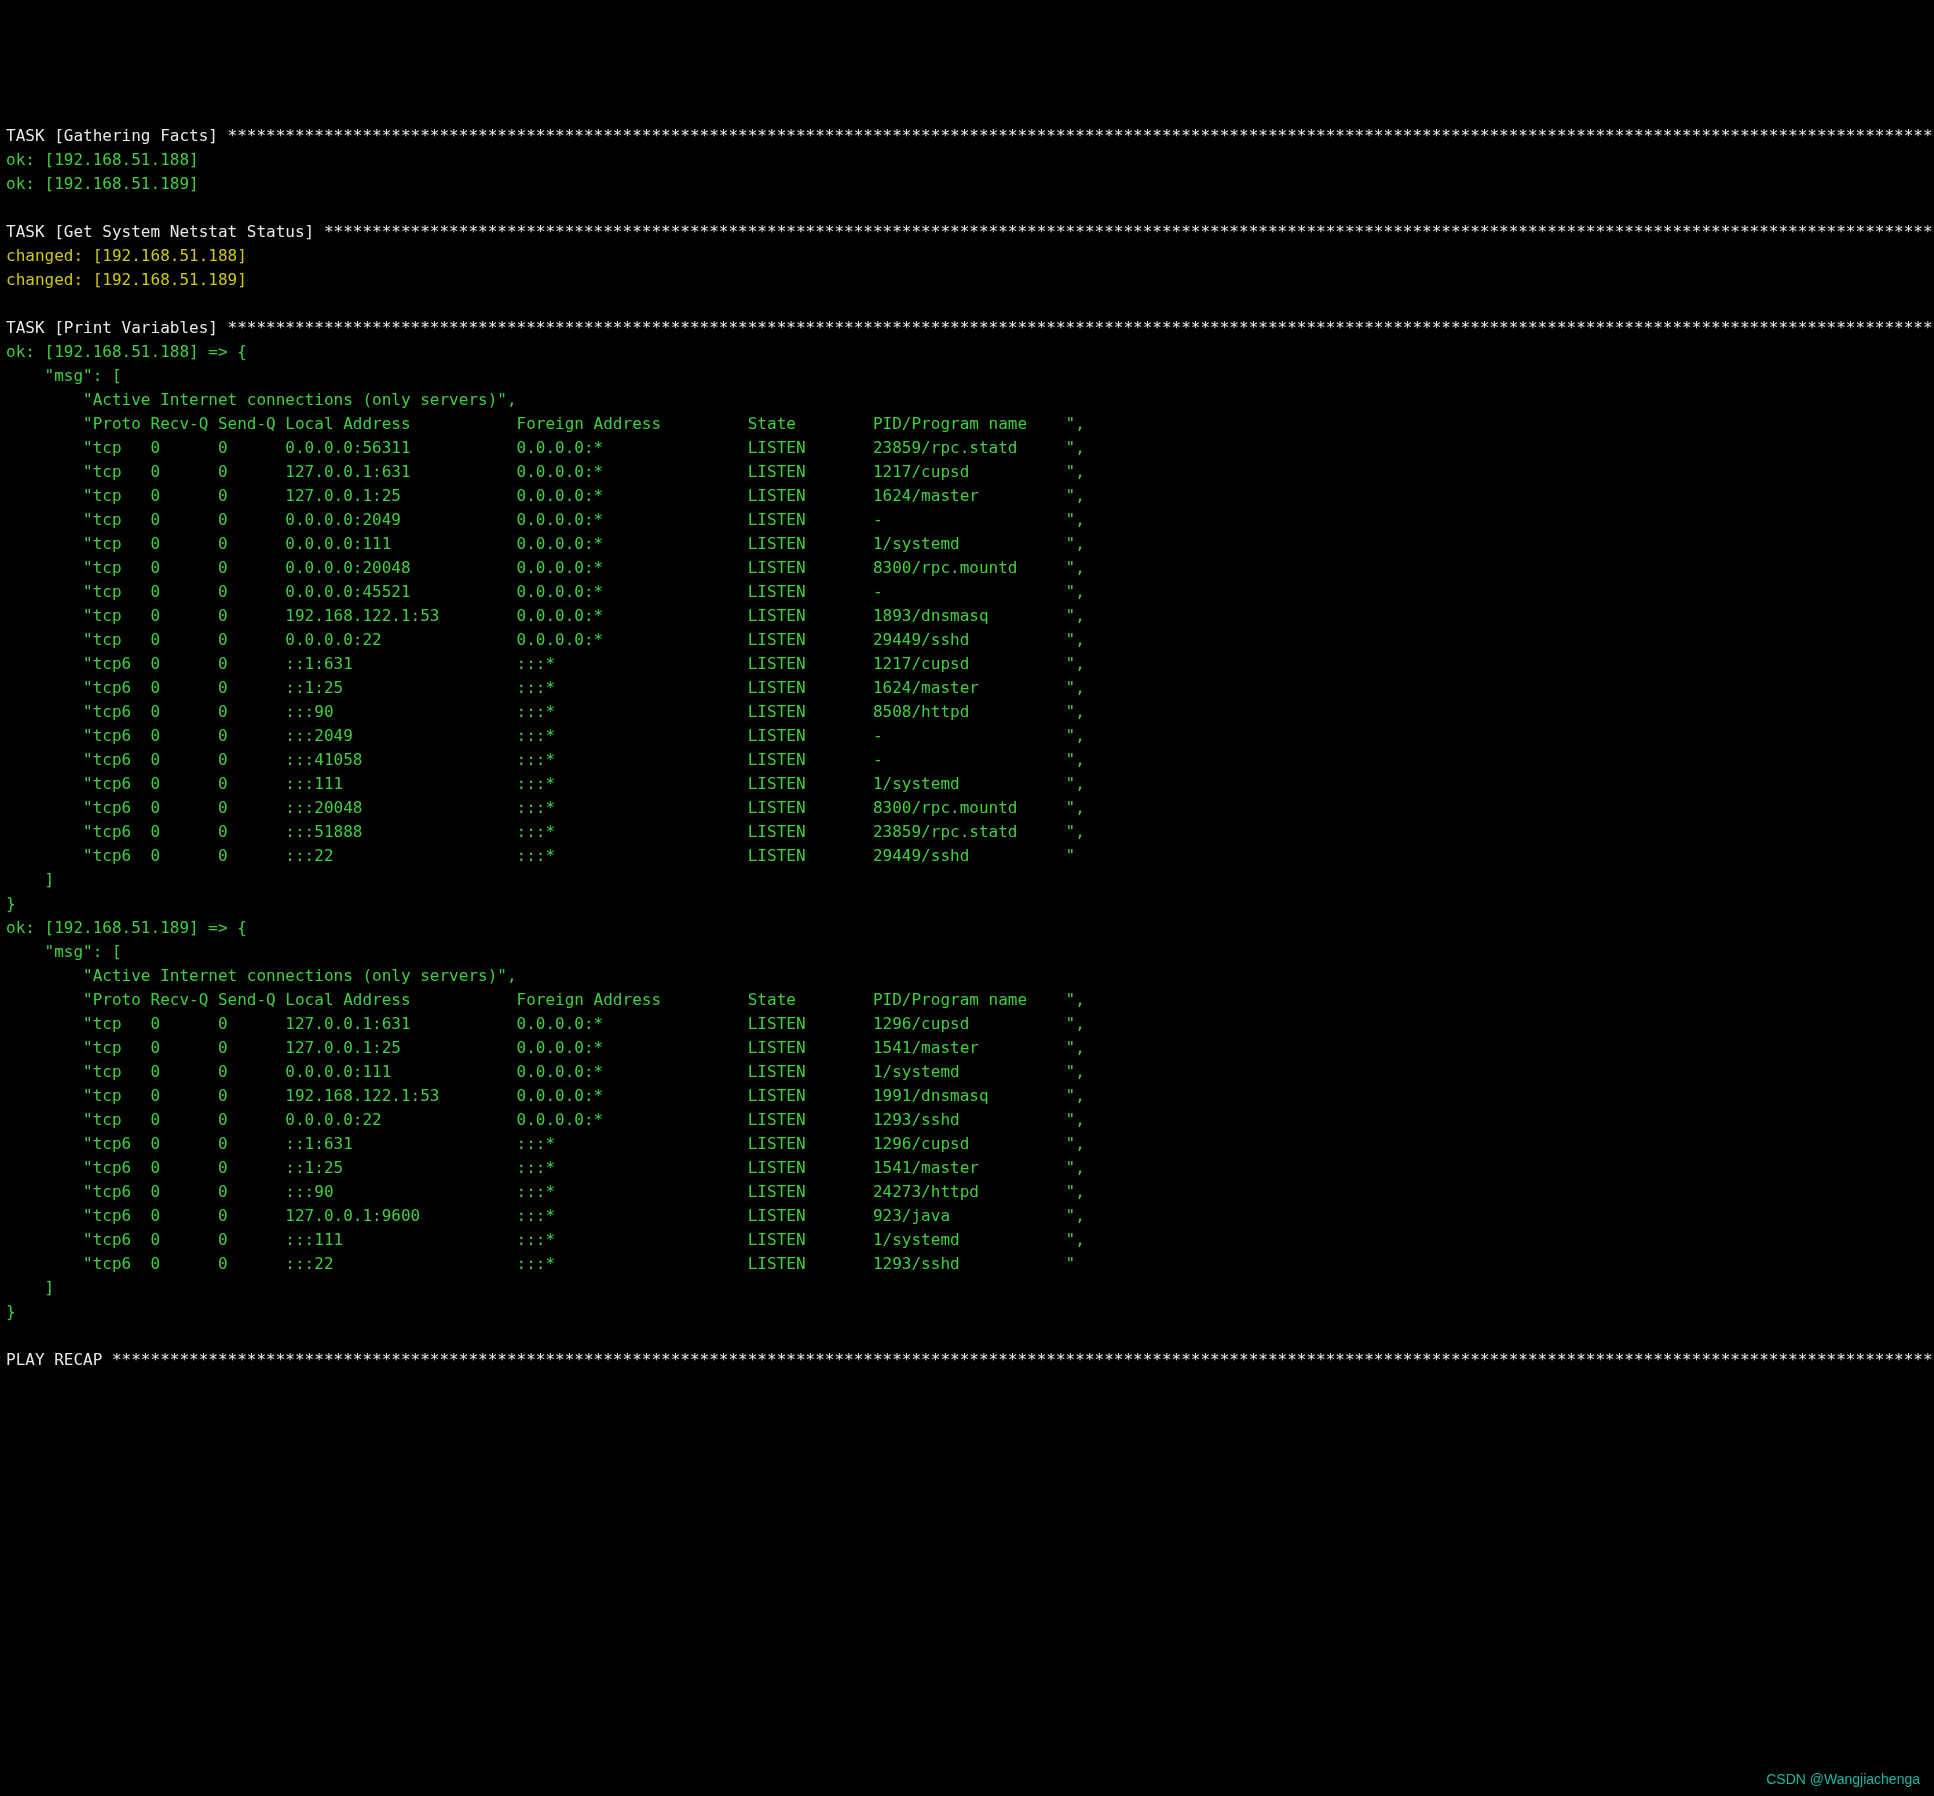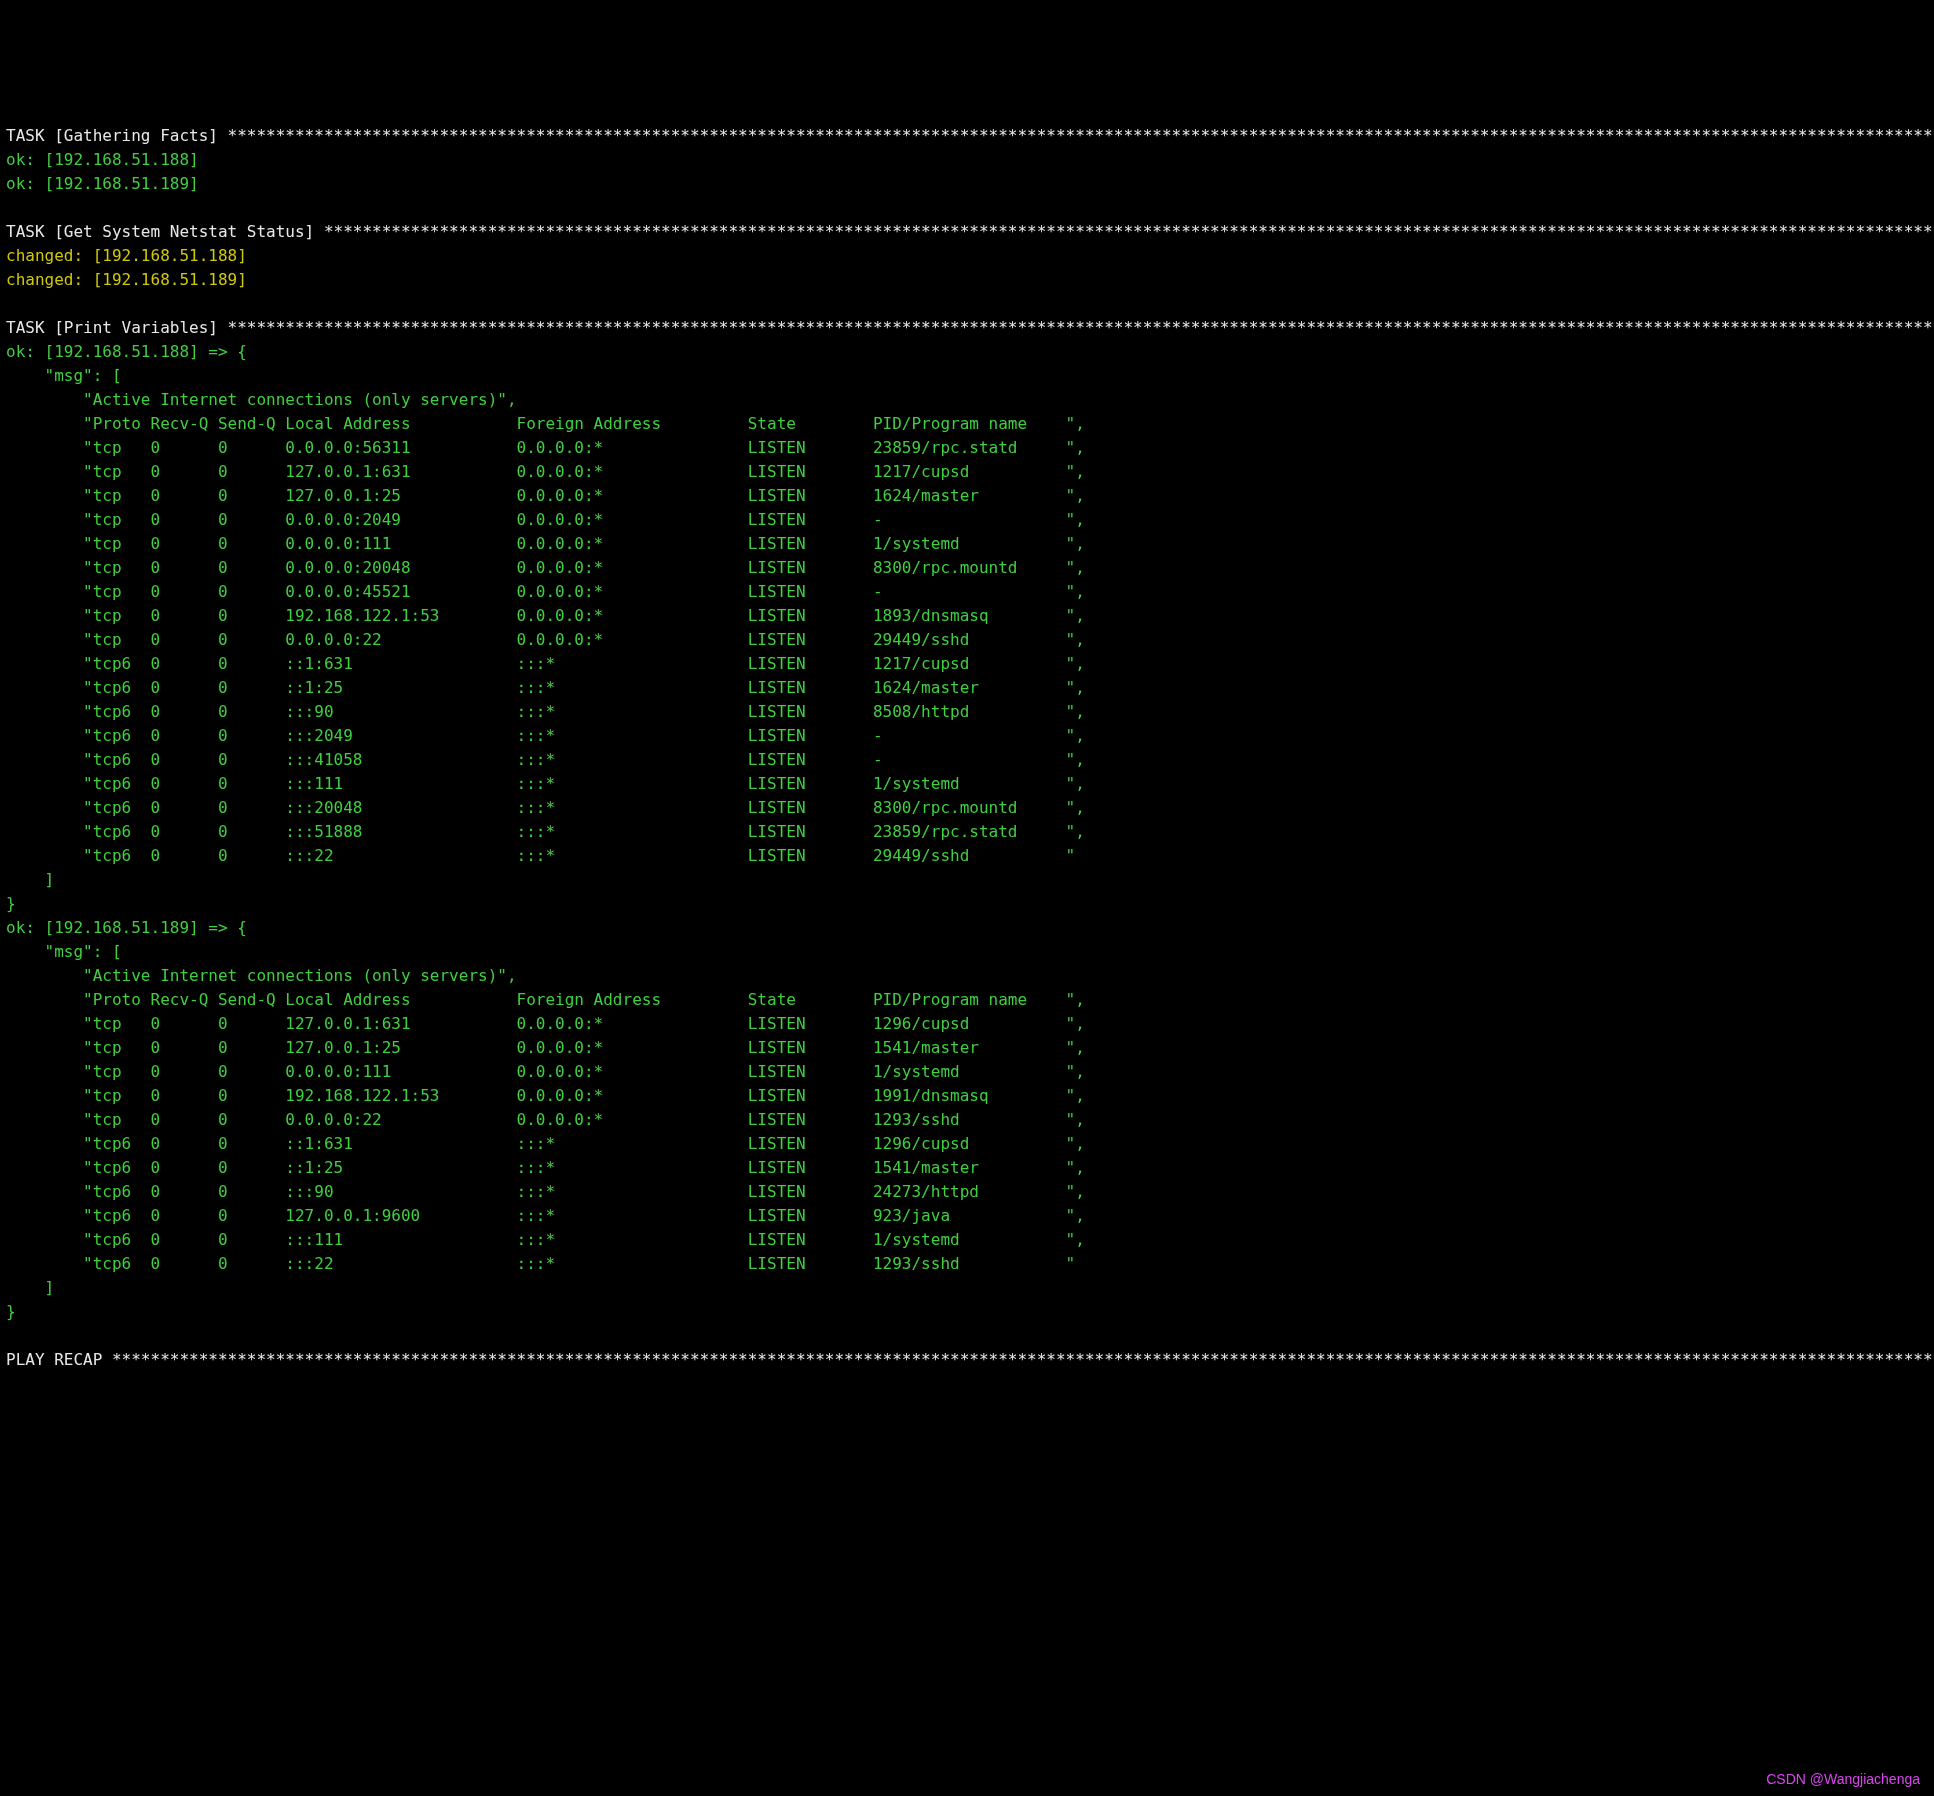--- a/index.html
+++ b/index.html
@@ -17,21 +17,21 @@
     padding: 4px 6px;
     min-width: 1934px;
   }
   .white { color: #e8e8e8; }
   .green { color: #3fcf3f; }
   .yellow { color: #d0c80a; }
   .watermark {
     position: fixed;
     right: 14px;
     bottom: 6px;
-    color: #d946ef;
+    color: #14b8a6;
     font-size: 14px;
     font-family: sans-serif;
     white-space: nowrap;
   }
 </style>
 </head>
 <body>
 
 
 

